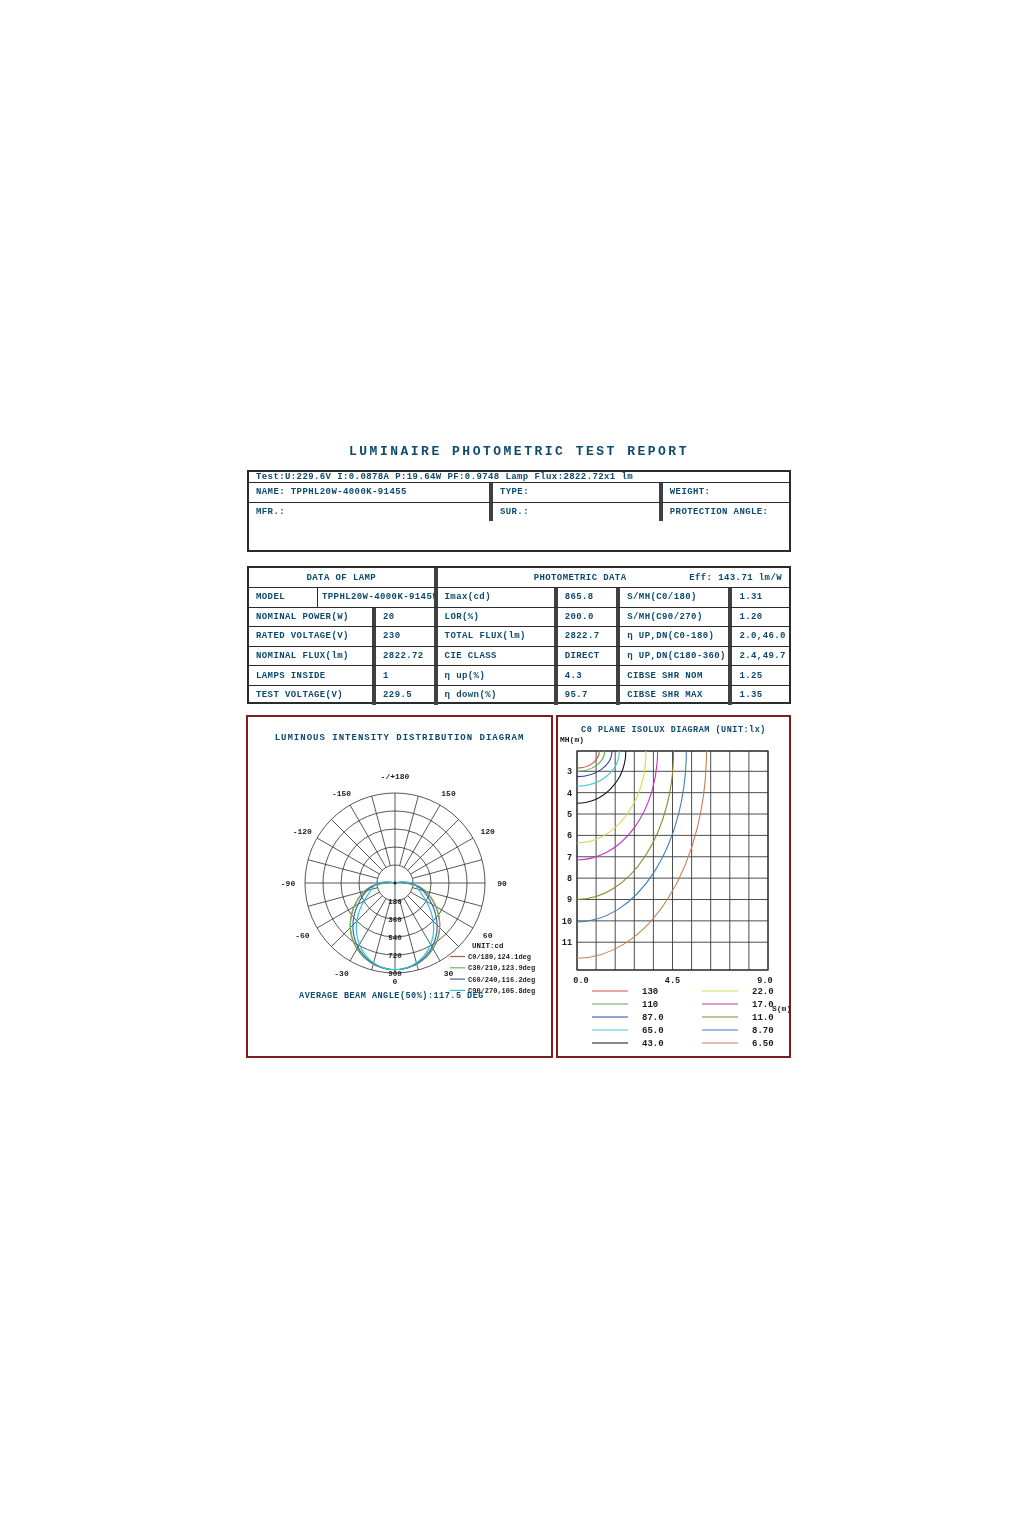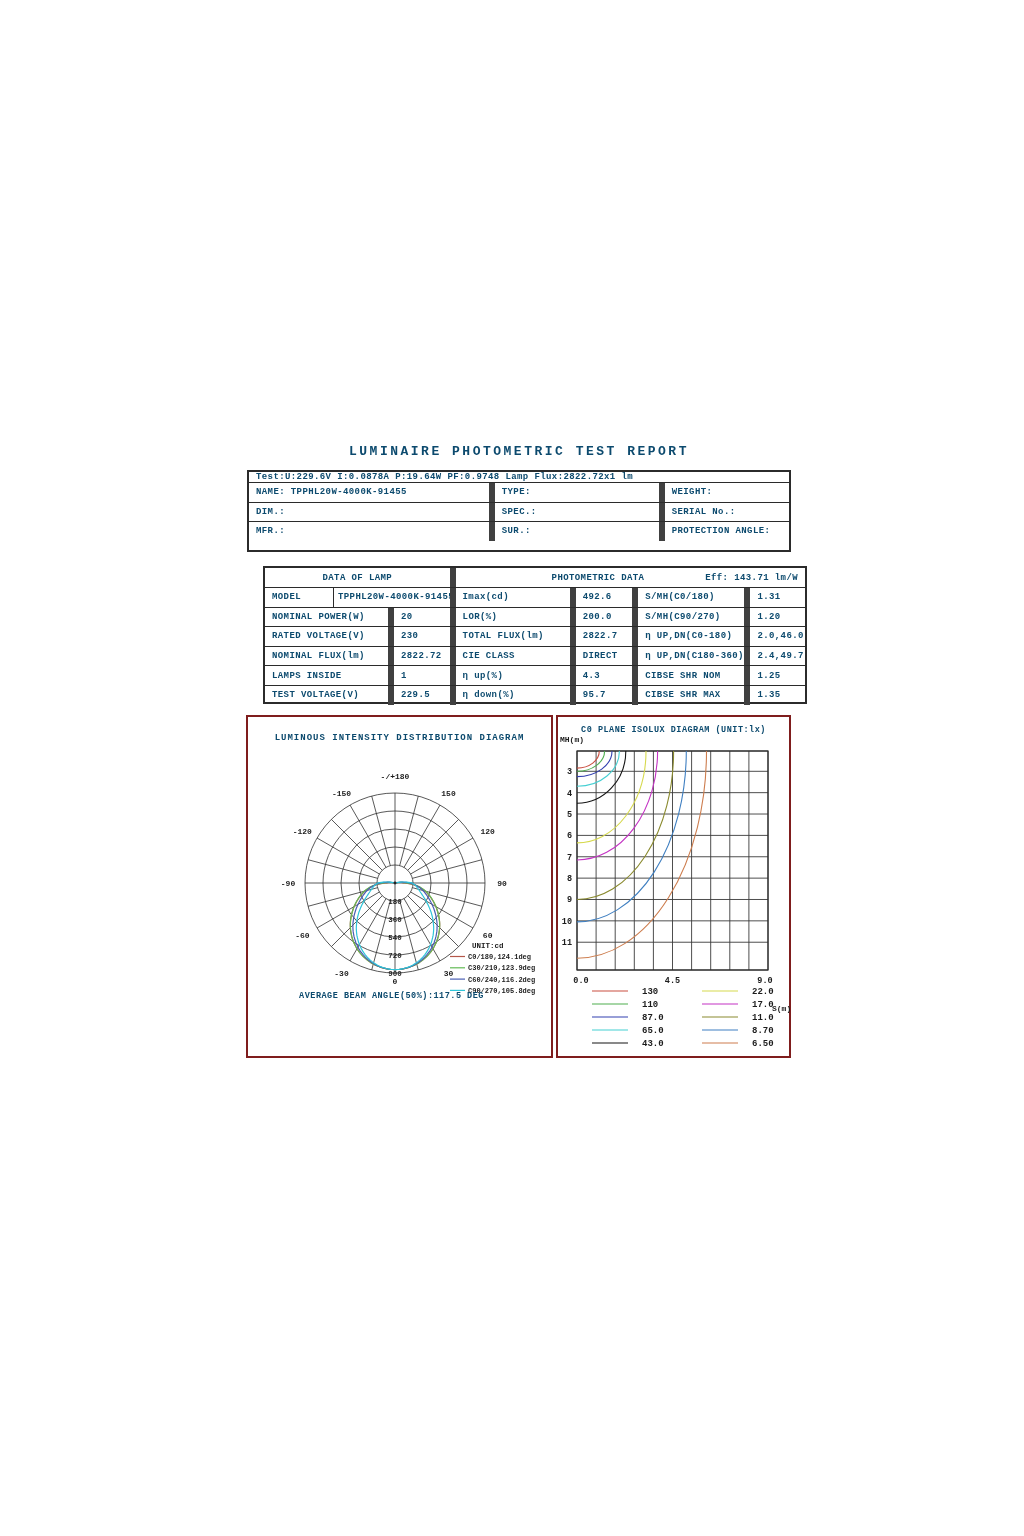--- a/index.html
+++ b/index.html
@@ -4,28 +4,28 @@
 <style>
   html,body{margin:0;padding:0;background:#ffffff;}
   .page{position:relative;width:1024px;height:1536px;background:#ffffff;overflow:hidden;
         font-family:"Liberation Mono","DejaVu Sans Mono",monospace;color:#0c4a6e;}
   .doc-title{position:absolute;left:247px;top:444px;width:544px;text-align:center;
              font-size:13px;font-weight:bold;letter-spacing:2.5px;white-space:nowrap;}
   
   .tbl{position:absolute;border:2px solid #2b2b2b;box-sizing:border-box;font-size:9px;font-weight:bold;letter-spacing:0.4px;}
   .trow{display:flex;border-top:1px solid #2b2b2b;box-sizing:border-box;}
   .trow.first{border-top:none;}
-  .tcell{box-sizing:border-box;border-left:6px solid #404040;padding:0 0 0 7px;display:flex;align-items:center;overflow:hidden;white-space:nowrap;}
+  .tcell{box-sizing:border-box;border-left:4px solid #404040;padding:0 0 0 7px;display:flex;align-items:center;overflow:hidden;white-space:nowrap;}
   .tcell.nb{border-left:none;}
   #info-table{left:247px;top:470px;width:544px;height:82px;}
   #info-table .r{height:19.6px;}
   #info-table .c1{width:259px;text-align:right;}
   #info-table .c2{width:145px;}
   #info-table .c3{width:140px;margin-left:35px;}
-  #data-table{left:247px;top:566px;width:544px;height:138px;margin-left:16px;}
+  #data-table{left:247px;top:566px;width:544px;height:138px;}
   #data-table .hrow{height:19px;}
   #data-table .r{height:19.6px;}
   #data-table .hl{width:186px;justify-content:center;padding:0;}
   #data-table .hr{width:358px;padding:0;position:relative;justify-content:center;}
   #data-table .hr .eff{position:absolute;right:7px;padding-left:40px;}
   #data-table .hr .ph{position:absolute;left:96px;}
   #data-table .c1{width:124px;}
   #data-table .c2{width:62px;}
   #data-table .c3{width:121px;}
   #data-table .c4{width:63px;}
@@ -56,25 +56,20 @@
   <div class="tbl" id="info-table">
     <div class="trow first">
       <div class="tcell nb" style="width:100%">Test:U:229.6V I:0.0878A P:19.64W PF:0.9748  Lamp Flux:2822.72x1 lm</div>
     </div>
     <div class="trow r">
       <div class="tcell nb c1">NAME: TPPHL20W-4000K-91455</div>
       <div class="tcell c2">TYPE:</div>
       <div class="tcell c3">WEIGHT:</div>
     </div>
     <div class="trow r">
-      <div class="tcell nb c1">DIM.:</div>
-      <div class="tcell c2">SPEC.:</div>
-      <div class="tcell c3">SERIAL No.:</div>
-    </div>
-    <div class="trow r">
       <div class="tcell nb c1">MFR.:</div>
       <div class="tcell c2">SUR.:</div>
       <div class="tcell c3">PROTECTION ANGLE:</div>
     </div>
   </div>
 
   <div class="tbl" id="data-table">
     <div class="trow first hrow">
       <div class="tcell nb hl">DATA OF LAMP</div>
       <div class="tcell hr">
@@ -82,21 +77,21 @@
         <span class="eff">Eff: 143.71 lm/W</span>
       </div>
     </div>
     <div class="trow r">
       <div class="tcell nb model-cell">
         <span>MODEL</span>
         <span class="model-line"></span>
         <span class="model-val">TPPHL20W-4000K-91455</span>
       </div>
       <div class="tcell c3">Imax(cd)</div>
-      <div class="tcell c4">492.6</div>
+      <div class="tcell c4">865.8</div>
       <div class="tcell c5">S/MH(C0/180)</div>
       <div class="tcell c6">1.31</div>
     </div>
     <div class="trow r">
       <div class="tcell nb c1">NOMINAL POWER(W)</div>
       <div class="tcell c2">20</div>
       <div class="tcell c3">LOR(%)</div>
       <div class="tcell c4">200.0</div>
       <div class="tcell c5">S/MH(C90/270)</div>
       <div class="tcell c6">1.20</div>

